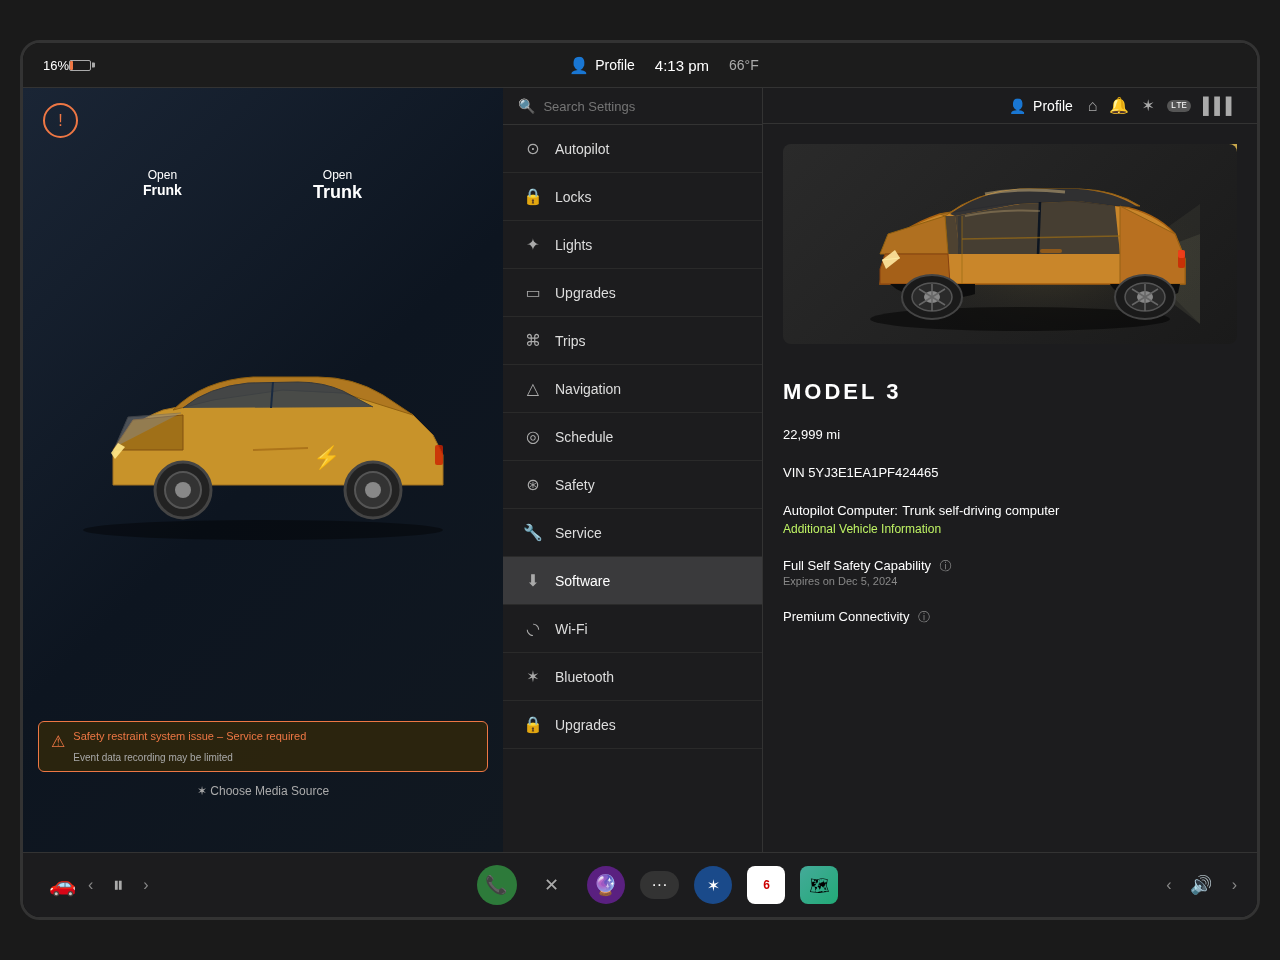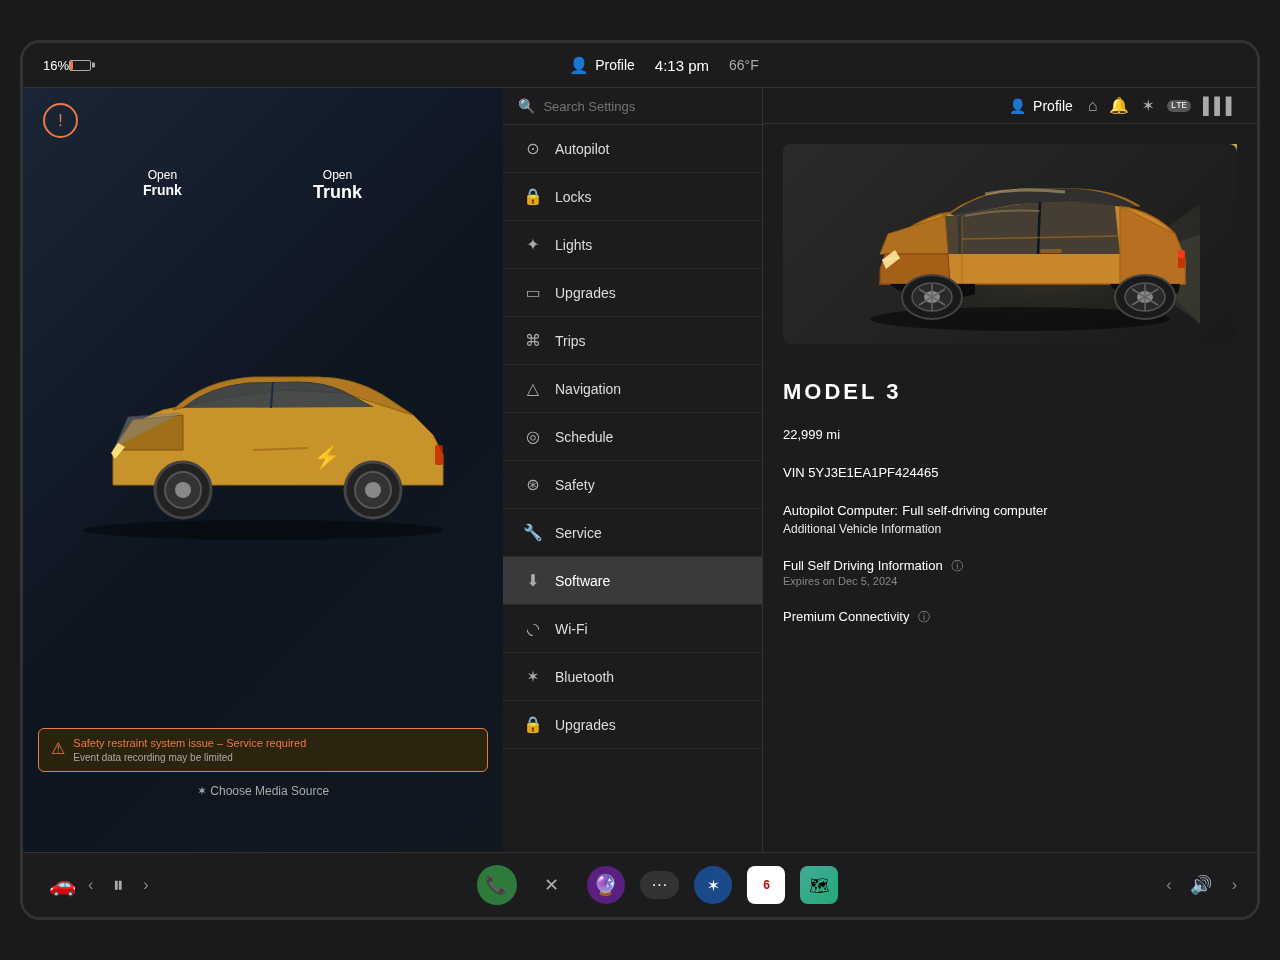--- a/index.html
+++ b/index.html
@@ -203,21 +203,21 @@
     }
 
     .alert-text {
       color: #e74;
       font-size: 11px;
     }
 
     .alert-sub {
       color: #aaa;
       font-size: 10px;
-      margin-top: 3px;
+      margin-top: 10px;
     }
 
     .media-source {
       position: absolute;
       bottom: 54px;
       left: 50%;
       transform: translateX(-50%);
       color: #888;
       font-size: 12px;
       white-space: nowrap;
@@ -374,21 +374,21 @@
       font-size: 13px;
       font-weight: 500;
     }
 
     .info-value {
       color: #fff;
       font-size: 13px;
     }
 
     .info-link {
-      color: #e5e5e5;
+      color: #bef264;
       font-size: 12px;
       cursor: pointer;
       display: block;
       margin-top: 3px;
     }
 
     .info-sub {
       color: #888;
       font-size: 11px;
     }
@@ -763,26 +763,26 @@
           <span class="info-value">22,999 mi</span>
         </div>
 
         <div class="info-row">
           <span class="info-label">VIN </span>
           <span class="info-value">5YJ3E1EA1PF424465</span>
         </div>
 
         <div class="info-row">
           <span class="info-label">Autopilot Computer:</span>
-          <span class="info-value">Full self-driving computer</span>
+          <span class="info-value">Trunk self-driving computer</span>
           <a class="info-link">Additional Vehicle Information</a>
         </div>
 
         <div class="info-row">
-          <span class="info-label">Full Self Driving Information</span>
+          <span class="info-label">Full Self Safety Capability</span>
           <span class="info-info-icon">ⓘ</span>
           <div class="info-sub">Expires on Dec 5, 2024</div>
         </div>
 
         <div class="info-row">
           <span class="info-label">Premium Connectivity</span>
           <span class="info-info-icon">ⓘ</span>
         </div>
       </div>
     </div>

